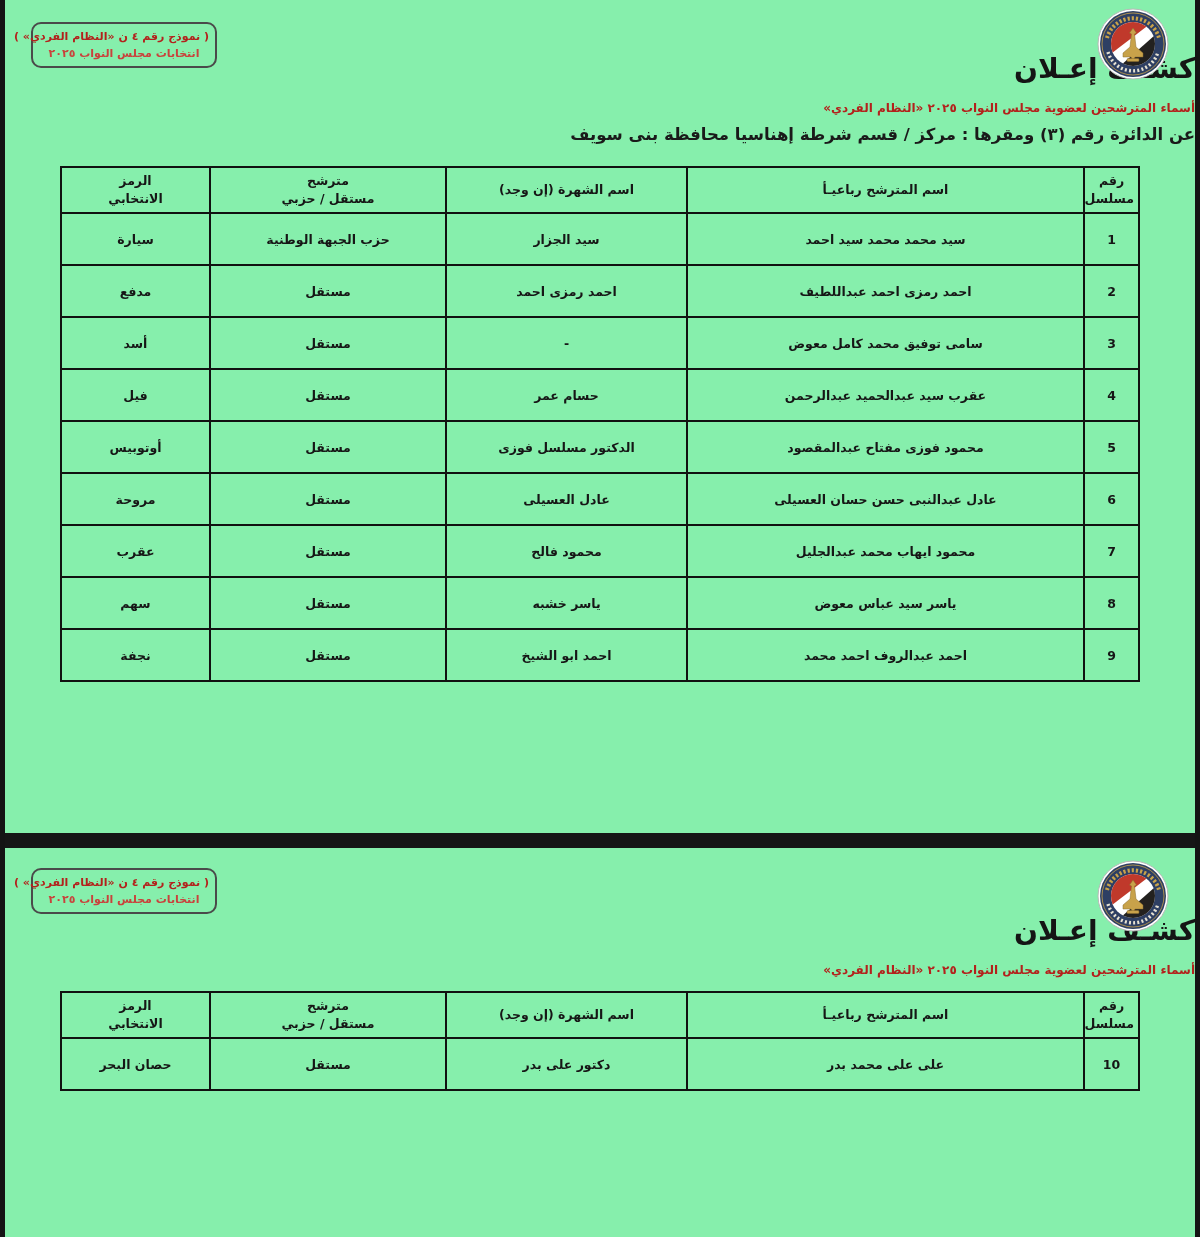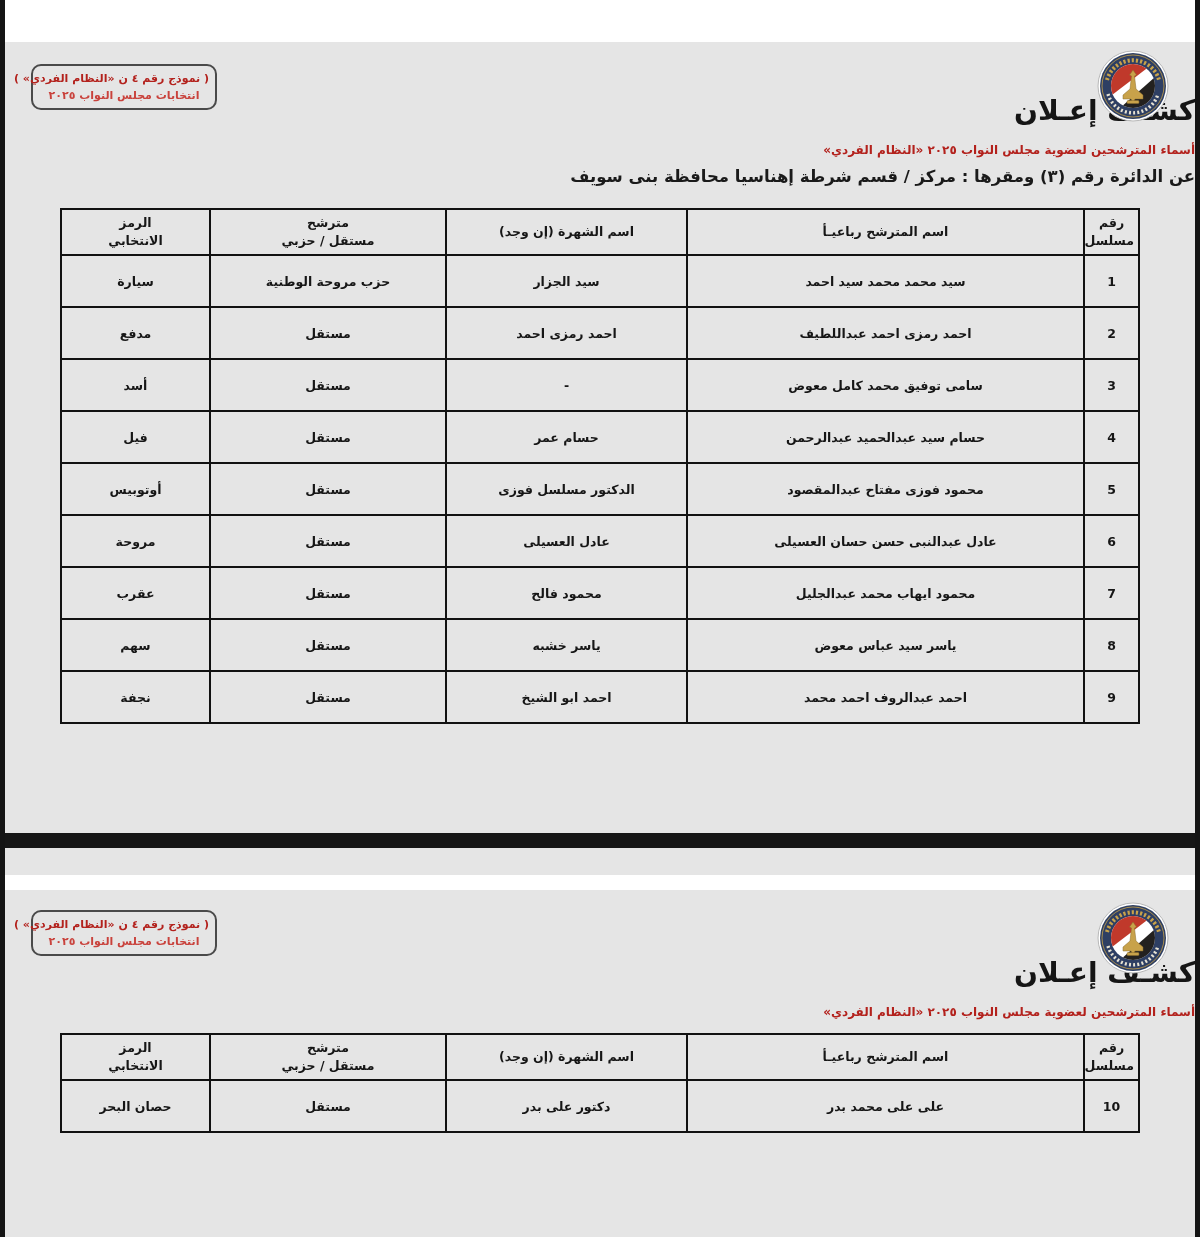--- a/index.html
+++ b/index.html
@@ -7,21 +7,21 @@
     width:1200px;height:1237px;position:relative;
     background:#ffffff;
     font-family:"DejaVu Sans", sans-serif;
     color:#1a1a1a;
     overflow:hidden;
   }
   .frame-edge{position:absolute;top:0;bottom:0;width:5px;background:#141414;z-index:5;}
   .frame-edge.left{left:0;}
   .frame-edge.right{right:0;}
   .page{
-    position:absolute;left:5px;right:5px;background:#e5e5e5;margin-top:42px;
+    position:absolute;left:5px;right:5px;background:#86efac;
   }
   .page.p1{top:0;height:833px;}
   .page-separator{position:absolute;left:0;right:0;top:833px;height:15px;background:#161616;z-index:4;}
   .page.p2{top:848px;height:389px;}
 
   
   .form-box{
     position:absolute;top:22px;left:26px;width:186px;
     border:2px solid #4a4a4a;border-radius:10px;
     padding:5px 6px 4px 6px;box-sizing:border-box;
@@ -135,40 +135,40 @@
 مستقل / حزبي</th>
         <th>الرمز
 الانتخابي</th>
       </tr>
     </thead>
     <tbody>
         <tr>
     <td class="cell-serial">1</td>
     <td>سيد محمد محمد سيد احمد</td>
     <td>سيد الجزار</td>
-    <td>حزب مروحة الوطنية</td>
+    <td>حزب الجبهة الوطنية</td>
     <td>سيارة</td>
   </tr>
         <tr>
     <td class="cell-serial">2</td>
     <td>احمد رمزى احمد عبداللطيف</td>
     <td>احمد رمزى احمد</td>
     <td>مستقل</td>
     <td>مدفع</td>
   </tr>
         <tr>
     <td class="cell-serial">3</td>
     <td>سامى توفيق محمد كامل معوض</td>
     <td>-</td>
     <td>مستقل</td>
     <td>أسد</td>
   </tr>
         <tr>
     <td class="cell-serial">4</td>
-    <td>حسام سيد عبدالحميد عبدالرحمن</td>
+    <td>عقرب سيد عبدالحميد عبدالرحمن</td>
     <td>حسام عمر</td>
     <td>مستقل</td>
     <td>فيل</td>
   </tr>
         <tr>
     <td class="cell-serial">5</td>
     <td>محمود فوزى مفتاح عبدالمقصود</td>
     <td>الدكتور مسلسل فوزى</td>
     <td>مستقل</td>
     <td>أوتوبيس</td>

